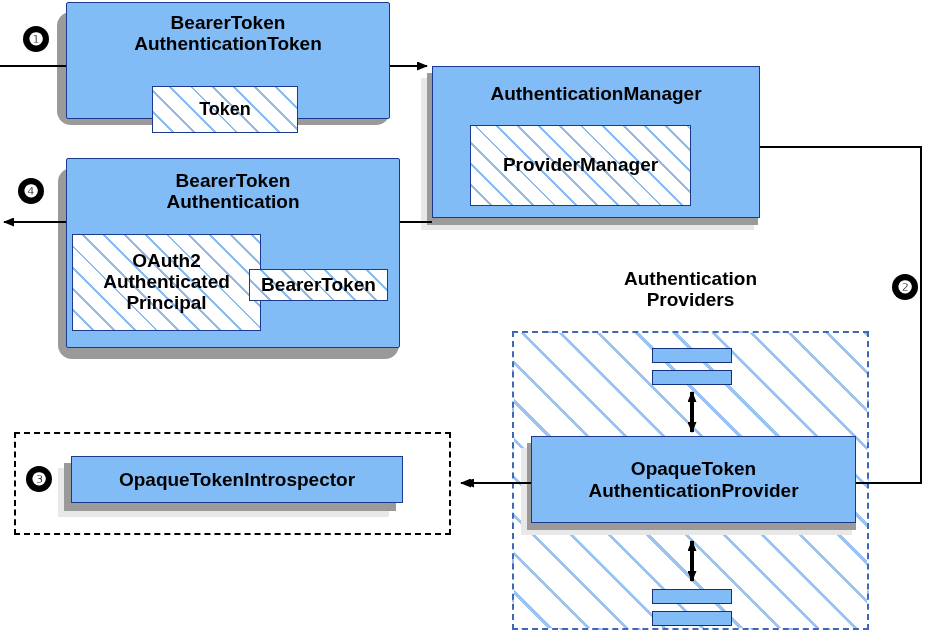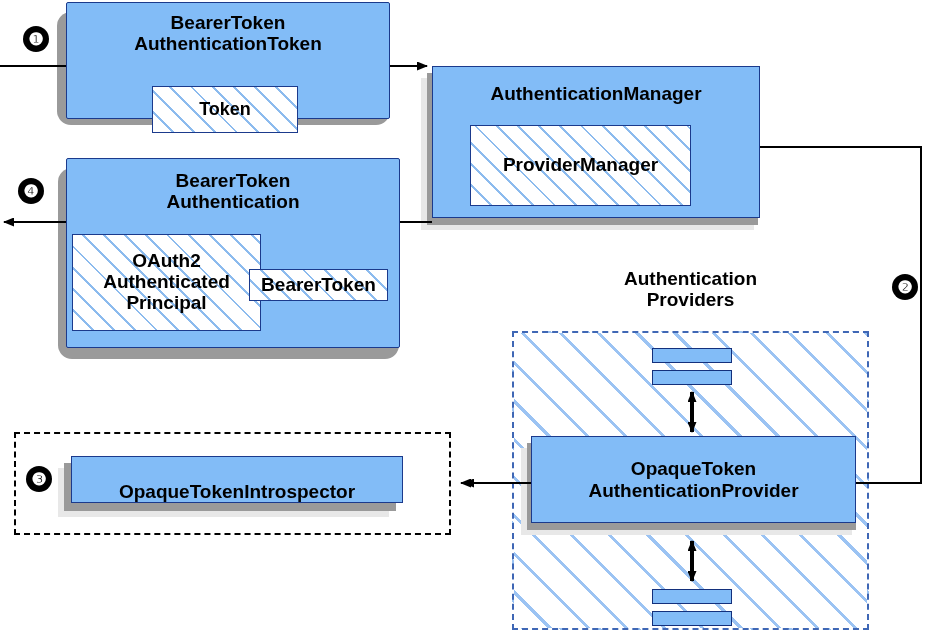--- a/index.html
+++ b/index.html
@@ -199,21 +199,21 @@
 
   <div class="shadow2" style="left:521px; top:448px; width:331px; height:87px;"></div>
   <div class="shadow" style="left:527px; top:443px; width:329px; height:87px;"></div>
   <div class="node" style="left:531px; top:436px; width:325px; height:87px; font-size:19px; justify-content:center;">
     <div class="node-title">OpaqueToken
 AuthenticationProvider</div>
   </div>
 
   <div class="shadow2" style="left:58px; top:468px; width:331px; height:49px;"></div>
   <div class="shadow" style="left:64px; top:463px; width:332px; height:48px;"></div>
-  <div class="node" style="left:71px; top:456px; width:332px; height:47px; font-size:19px; justify-content:flex-end;">
+  <div class="node" style="left:71px; top:456px; width:332px; height:47px; font-size:19px; justify-content:center;">
     <div class="node-title">OpaqueTokenIntrospector</div>
   </div>
 
   <div class="marker" style="left:23px; top:26px;">❶</div>
   <div class="marker" style="left:18px; top:178px;">❹</div>
   <div class="marker" style="left:892px; top:274px;">❷</div>
   <div class="marker" style="left:26px; top:466px;">❸</div>
 
 </div>
 

